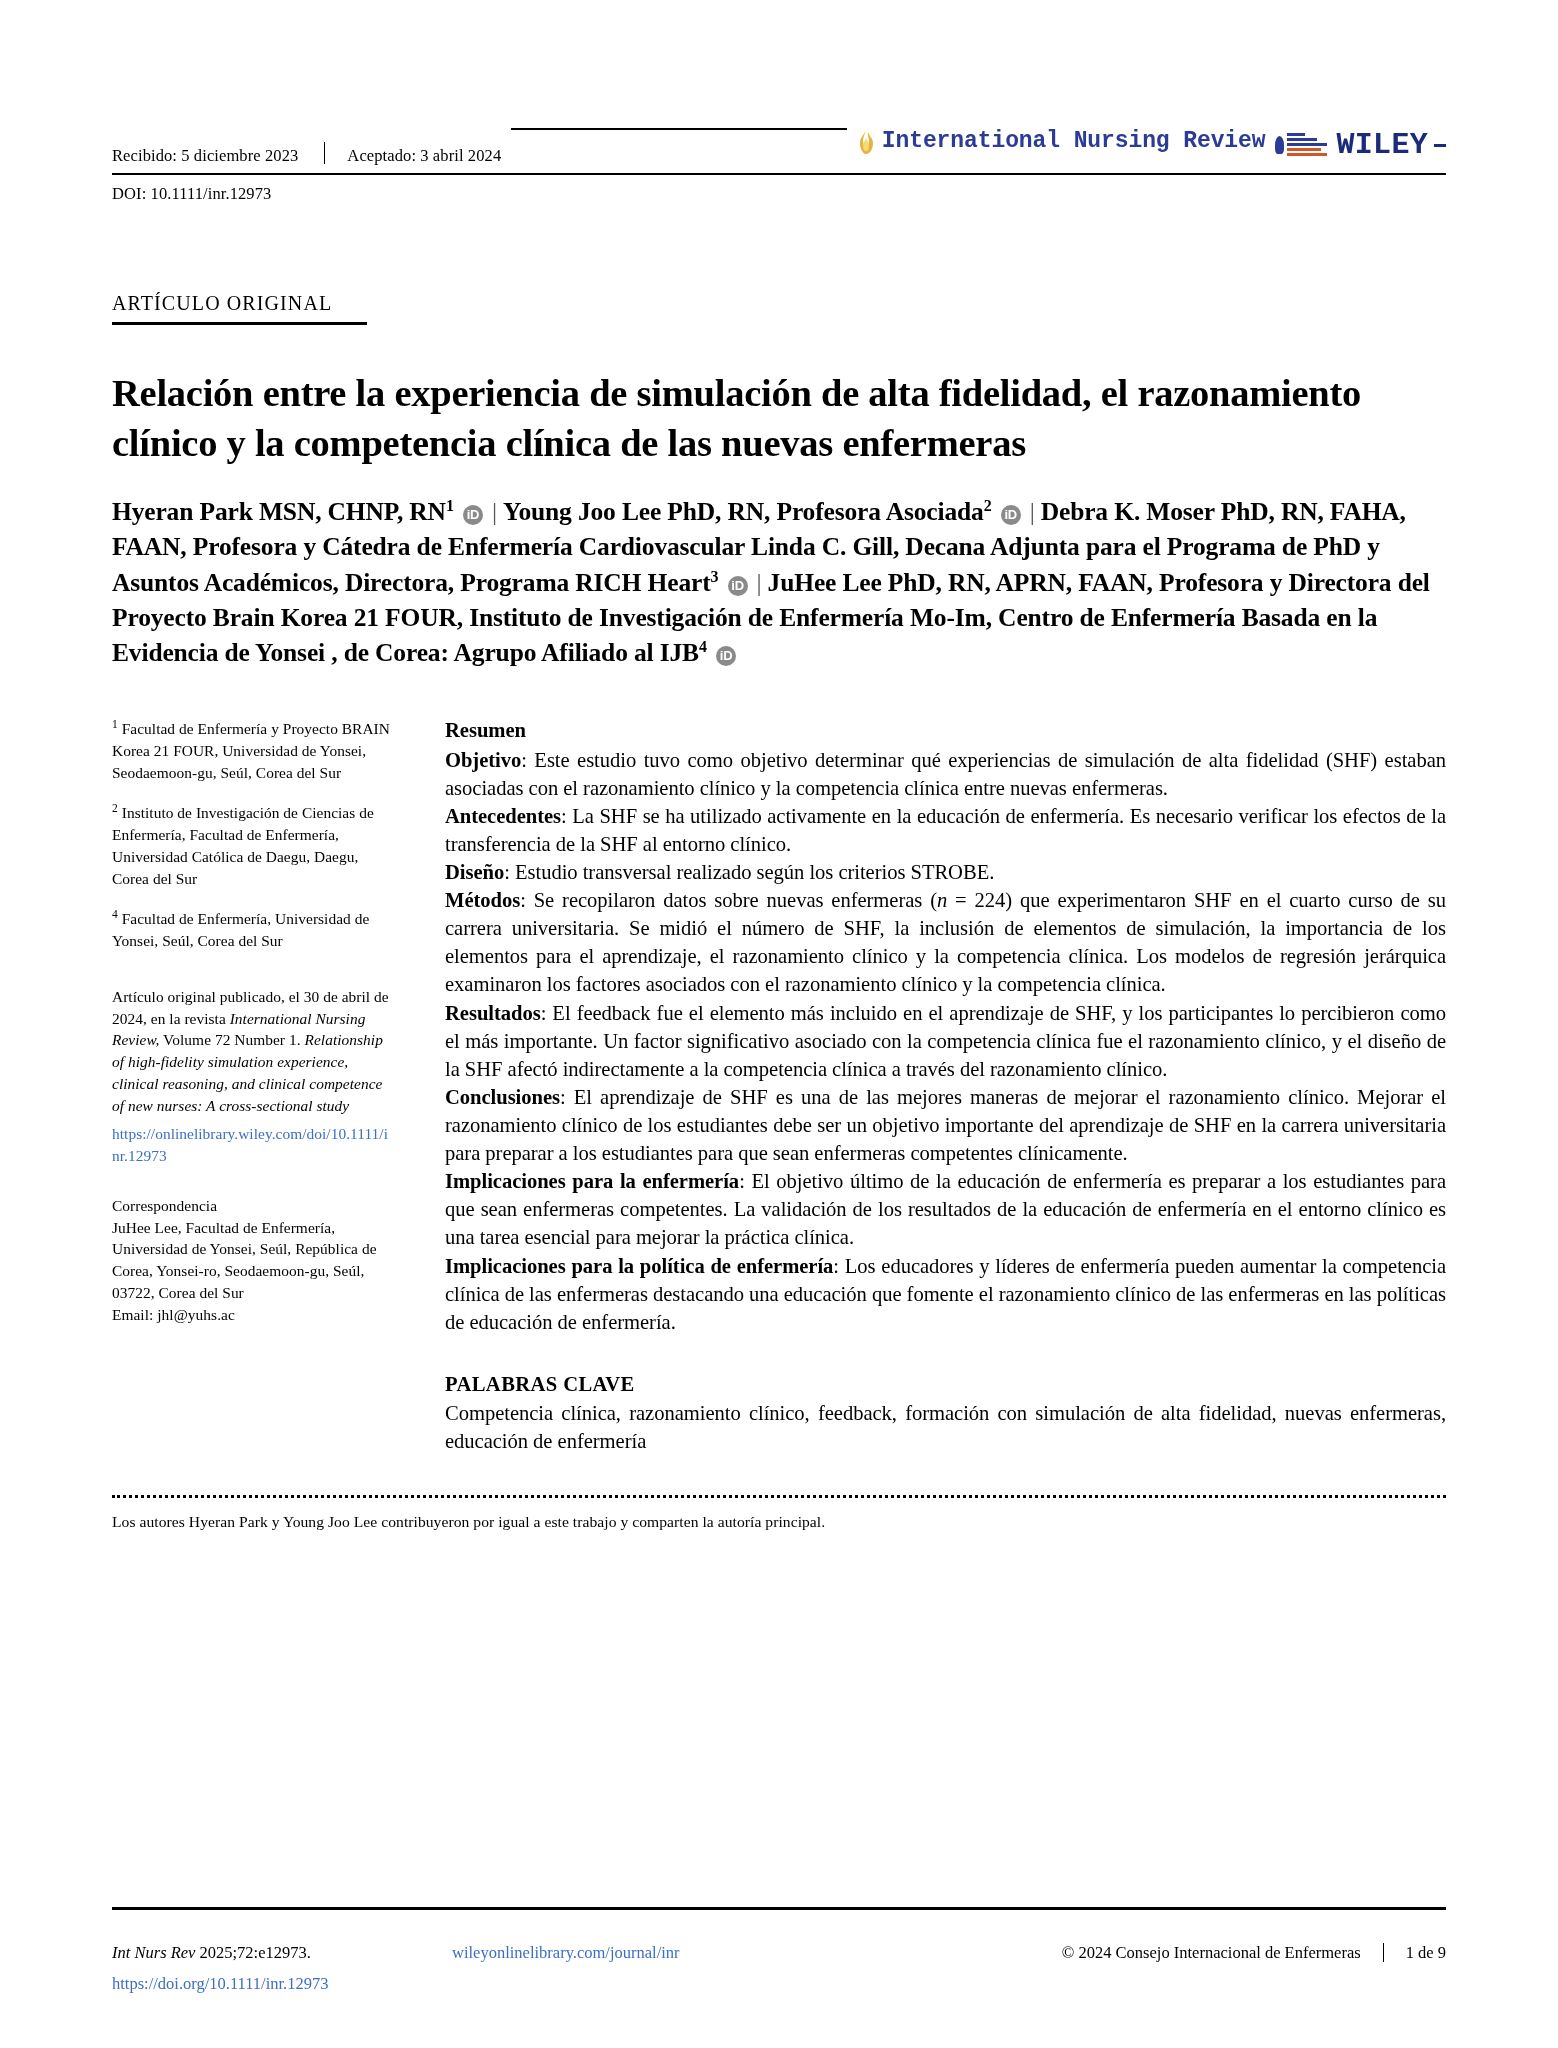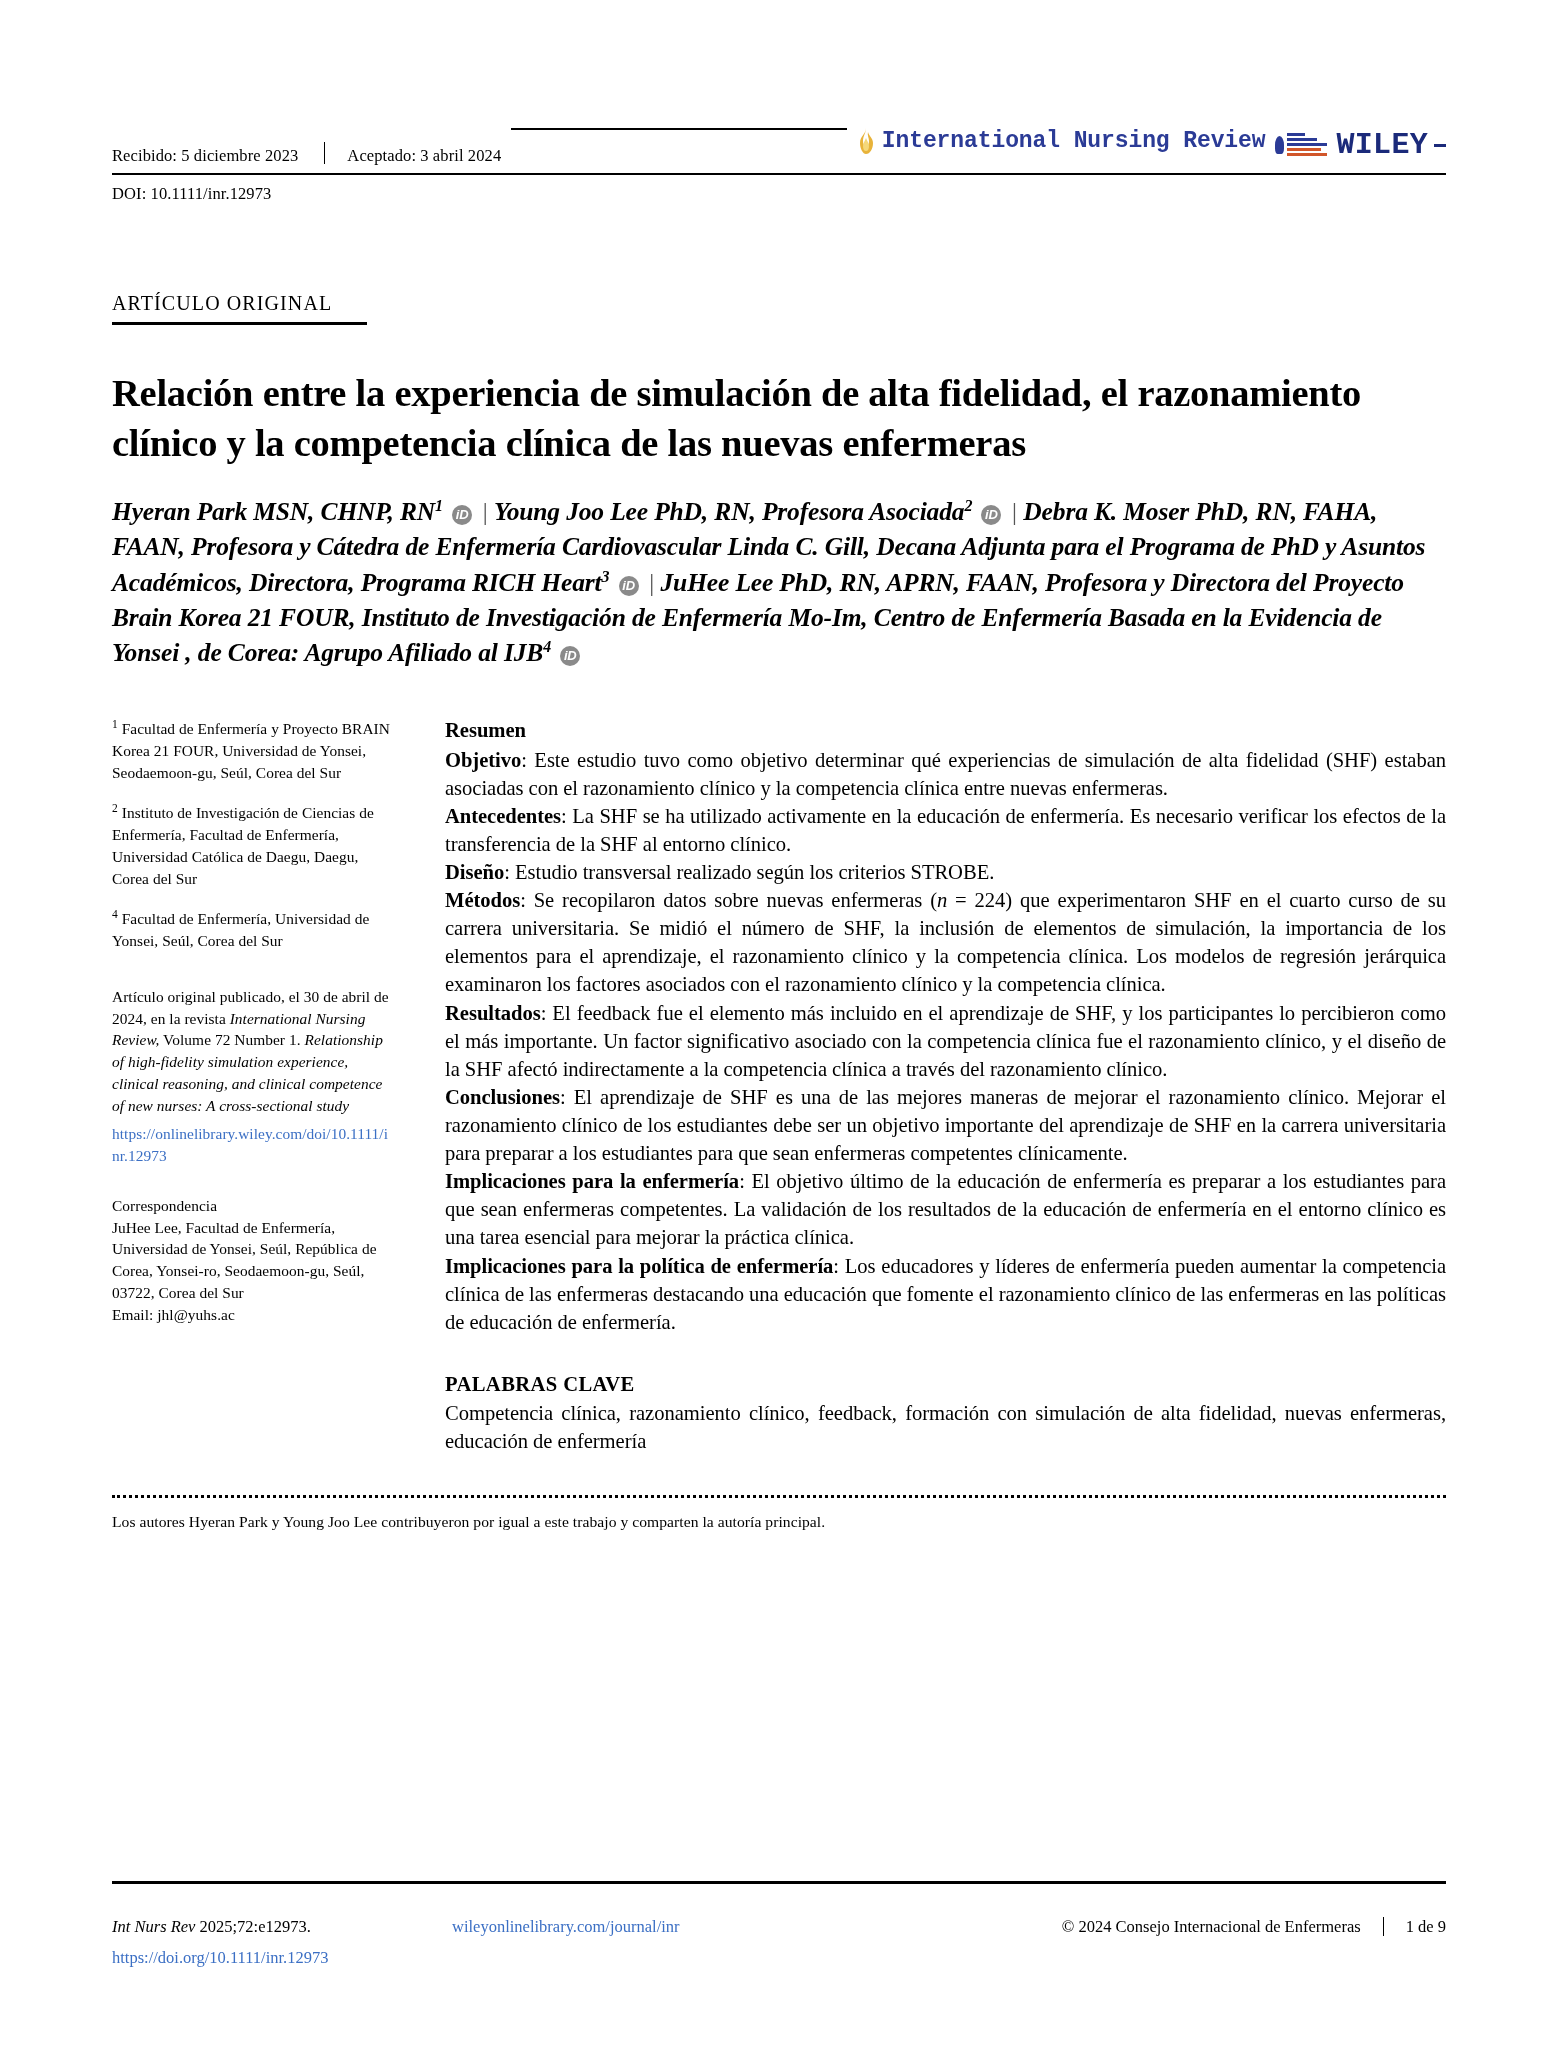--- a/index.html
+++ b/index.html
@@ -134,21 +134,20 @@
   }
 
   
   .authors {
     margin-top: 24px;
     font-size: 25.5px;
     font-weight: bold;
     line-height: 1.385;
     letter-spacing: -.15px;
     max-width: 1345px;
-    font-style: italic;
   }
   .authors sup { font-size: 16px; font-weight: bold; vertical-align: super; }
   .orcid {
     display: inline-block;
     width: 20px; height: 20px;
     border-radius: 50%;
     background: #8a8a8a;
     color: #fff;
     font-size: 13px;
     font-weight: bold;
@@ -230,21 +229,21 @@
     font-size: 15.6px;
     padding-top: 15px;
     letter-spacing: .05px;
   }
 
   
   .footer {
     position: absolute;
     left: 112px;
     right: 112px;
-    bottom: 80px;
+    bottom: 54px;
   }
   .footer-rule { height: 3px; background: #000; }
   .footer-row {
     display: flex;
     align-items: baseline;
     font-size: 16.5px;
     padding-top: 13px;
   }
   .f-left { width: 340px; flex: none; }
   .f-left i { font-style: italic; }

